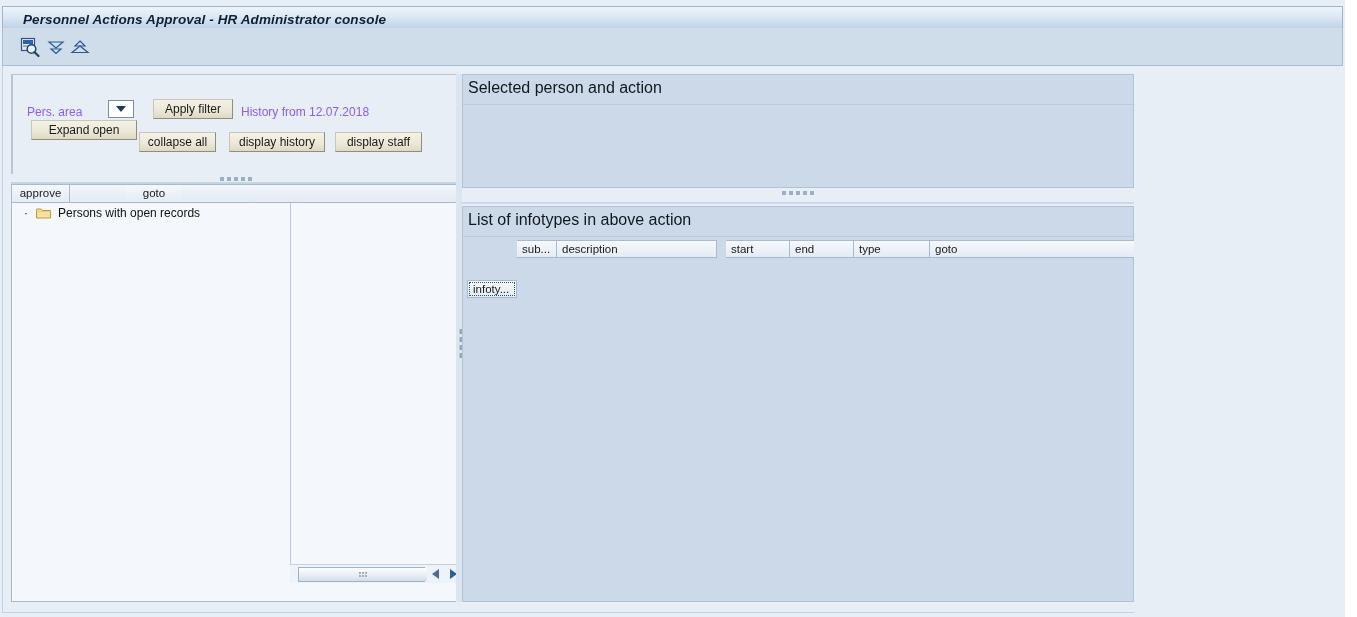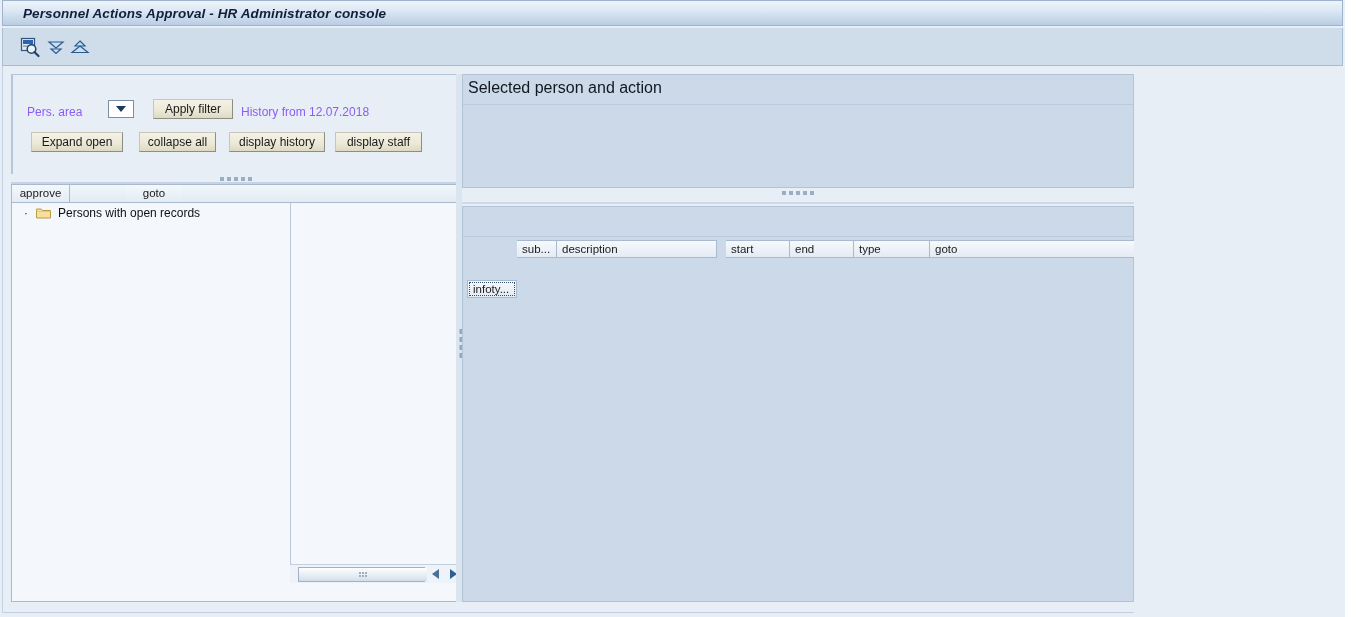--- a/index.html
+++ b/index.html
@@ -22,21 +22,21 @@
     left: 0; top: 0;
     width: 1345px;
     height: 617px;
     background: #e8eef6;
     box-sizing: border-box;
   }
 
   
   #title-bar {
     position: absolute;
-    left: 2px; top: 0;
+    left: 2px; top: 6px;
     width: 1341px;
     height: 26px;
     box-sizing: border-box;
     border: 1px solid #9fb4cc;
     background: linear-gradient(to bottom, #eef4fa 0%, #dce8f4 40%, #b9cde3 100%);
     display: flex;
     align-items: center;
   }
   #title-bar .title-text {
     margin-left: 20px;
@@ -152,21 +152,21 @@
     font-family: "Liberation Sans", sans-serif;
     font-size: 12px;
     color: #1a1a1a;
     text-align: center;
     line-height: 18px;
     height: 20px;
     cursor: pointer;
     white-space: nowrap;
   }
   #btn-apply-filter   { left: 140px; top: 24px;  width: 80px; }
-  #btn-expand-open    { left: 18px;  top: 57px;  width: 92px; }
+  #btn-expand-open    { left: 18px;  top: 45px;  width: 106px; }
   #btn-collapse-all   { left: 126px; top: 57px;  width: 77px; }
   #btn-display-history{ left: 216px; top: 57px;  width: 96px; }
   #btn-display-staff  { left: 322px; top: 57px;  width: 87px; }
 
   
   #left-splitter {
     position: absolute;
     left: 0; top: 100px;
     width: 450px;
     height: 10px;
@@ -594,20 +594,21 @@
           <span></span>
             <span></span>
             <span></span>
             <span></span>
             <span></span>
         </div>
         <div class="rule"></div>
       </div>
 
       <div class="panel" id="panel-infotypes">
+        <div class="panel-title">List of infotypes in above action</div>
         <div class="panel-title-rule"></div>
 
         <div id="infotype-header">
           <div class="ith first focused" id="ith-infotype">infoty...</div>
           <div class="ith" id="ith-subtype">sub...</div>
           <div class="ith" id="ith-description">description</div>
           <div class="ith" id="ith-start">start</div>
           <div class="ith" id="ith-end">end</div>
           <div class="ith" id="ith-type">type</div>
           <div class="ith" id="ith-goto">goto</div>

